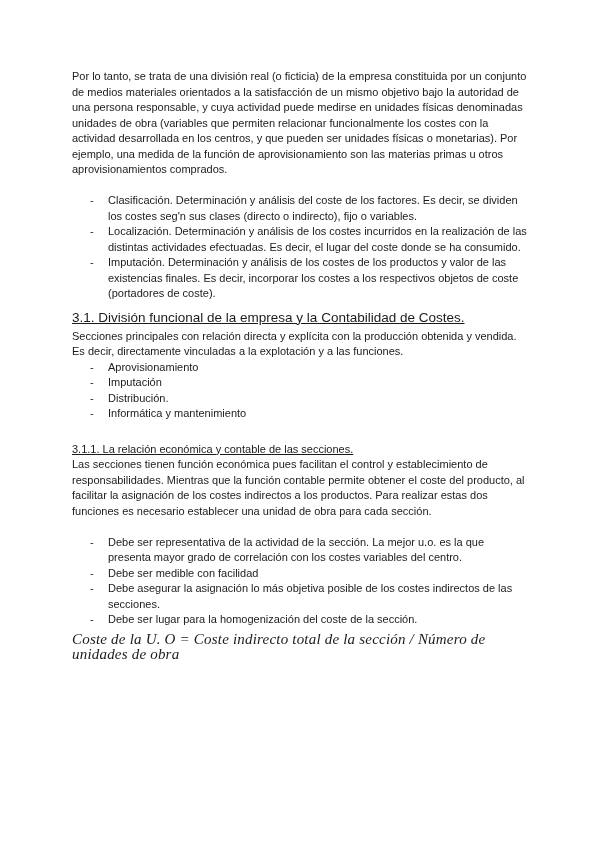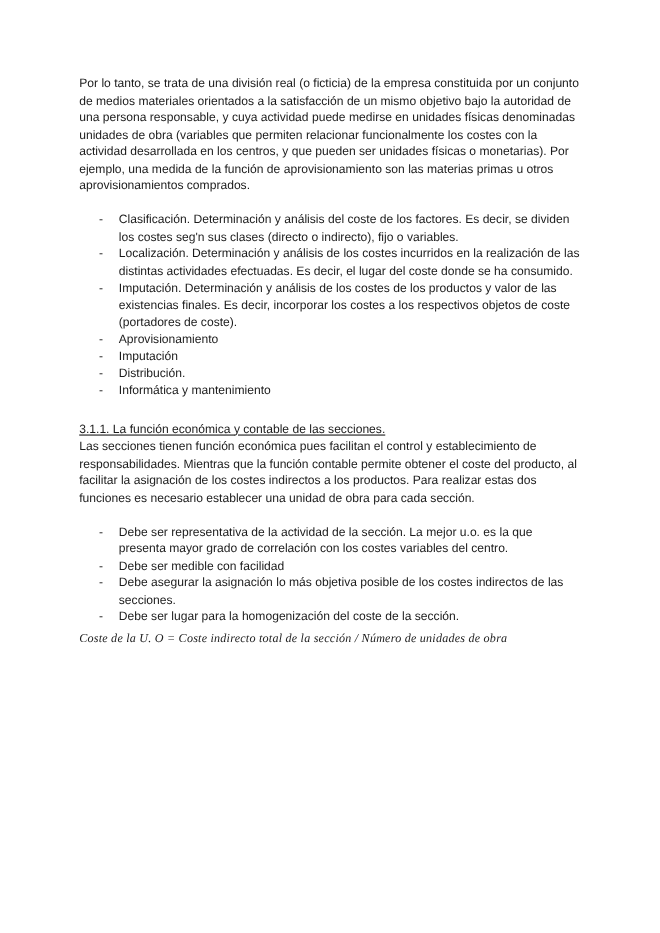--- a/index.html
+++ b/index.html
@@ -50,21 +50,21 @@
     padding-left: 18px;
   }
   .li .marker {
     flex: none;
     width: 18px;
   }
   .li .btext { flex: 1 1 auto; }
   .formula {
     font-family: "Liberation Serif", serif;
     font-style: italic;
-    font-size: 11px;
+    font-size: 15px;
     line-height: 15px;
     margin-top: 4px;
     letter-spacing: 0.2px;
   }
   strong { font-weight: bold; }
 </style>
 </head>
 <body style="color: rgb(27, 27, 27); background: rgb(255, 255, 255);">
 
 <div class="page">
@@ -83,21 +83,23 @@
       <div class="li">
         <span class="marker">-</span>
         <span class="btext">Localización. Determinación y análisis de los costes incurridos en la realización de las distintas actividades efectuadas. Es decir, el lugar del coste donde se ha consumido.</span>
       </div>
       <div class="li">
         <span class="marker">-</span>
         <span class="btext">Imputación. Determinación y análisis de los costes de los productos y valor de las existencias finales. Es decir, incorporar los costes a los respectivos objetos de coste (portadores de coste).</span>
       </div>
     </div>
 
+    <h2 class="h1">3.1. División funcional de la empresa y la Contabilidad de Costes.</h2>
 
+    <p class="para">Secciones principales con relación directa y explícita con la producción obtenida y vendida. Es decir, directamente vinculadas a la explotación y a las funciones.</p>
 
     <div class="bullets">
       <div class="li">
         <span class="marker">-</span>
         <span class="btext">Aprovisionamiento</span>
       </div>
       <div class="li">
         <span class="marker">-</span>
         <span class="btext">Imputación</span>
       </div>
@@ -111,21 +113,21 @@
     <div class="bullets">
       <div class="li">
         <span class="marker">-</span>
         <span class="btext">Informática y mantenimiento</span>
       </div>
     </div>
 
     <div class="gap-sm"></div>
     <div class="gap-sm"></div>
 
-    <h3 class="h2">3.1.1. La función económica y contable de las secciones.</h3>
+    <h3 class="h2">3.1.1. La relación económica y contable de las secciones.</h3>
 
     <p class="para">Las secciones tienen función económica pues facilitan el control y establecimiento de responsabilidades. Mientras que la función contable permite obtener el coste del producto, al facilitar la asignación de los costes indirectos a los productos. Para realizar estas dos funciones es necesario establecer una unidad de obra para cada sección.</p>
 
     <div class="gap"></div>
 
 
 
     <div class="bullets">
       <div class="li">
         <span class="marker">-</span>

